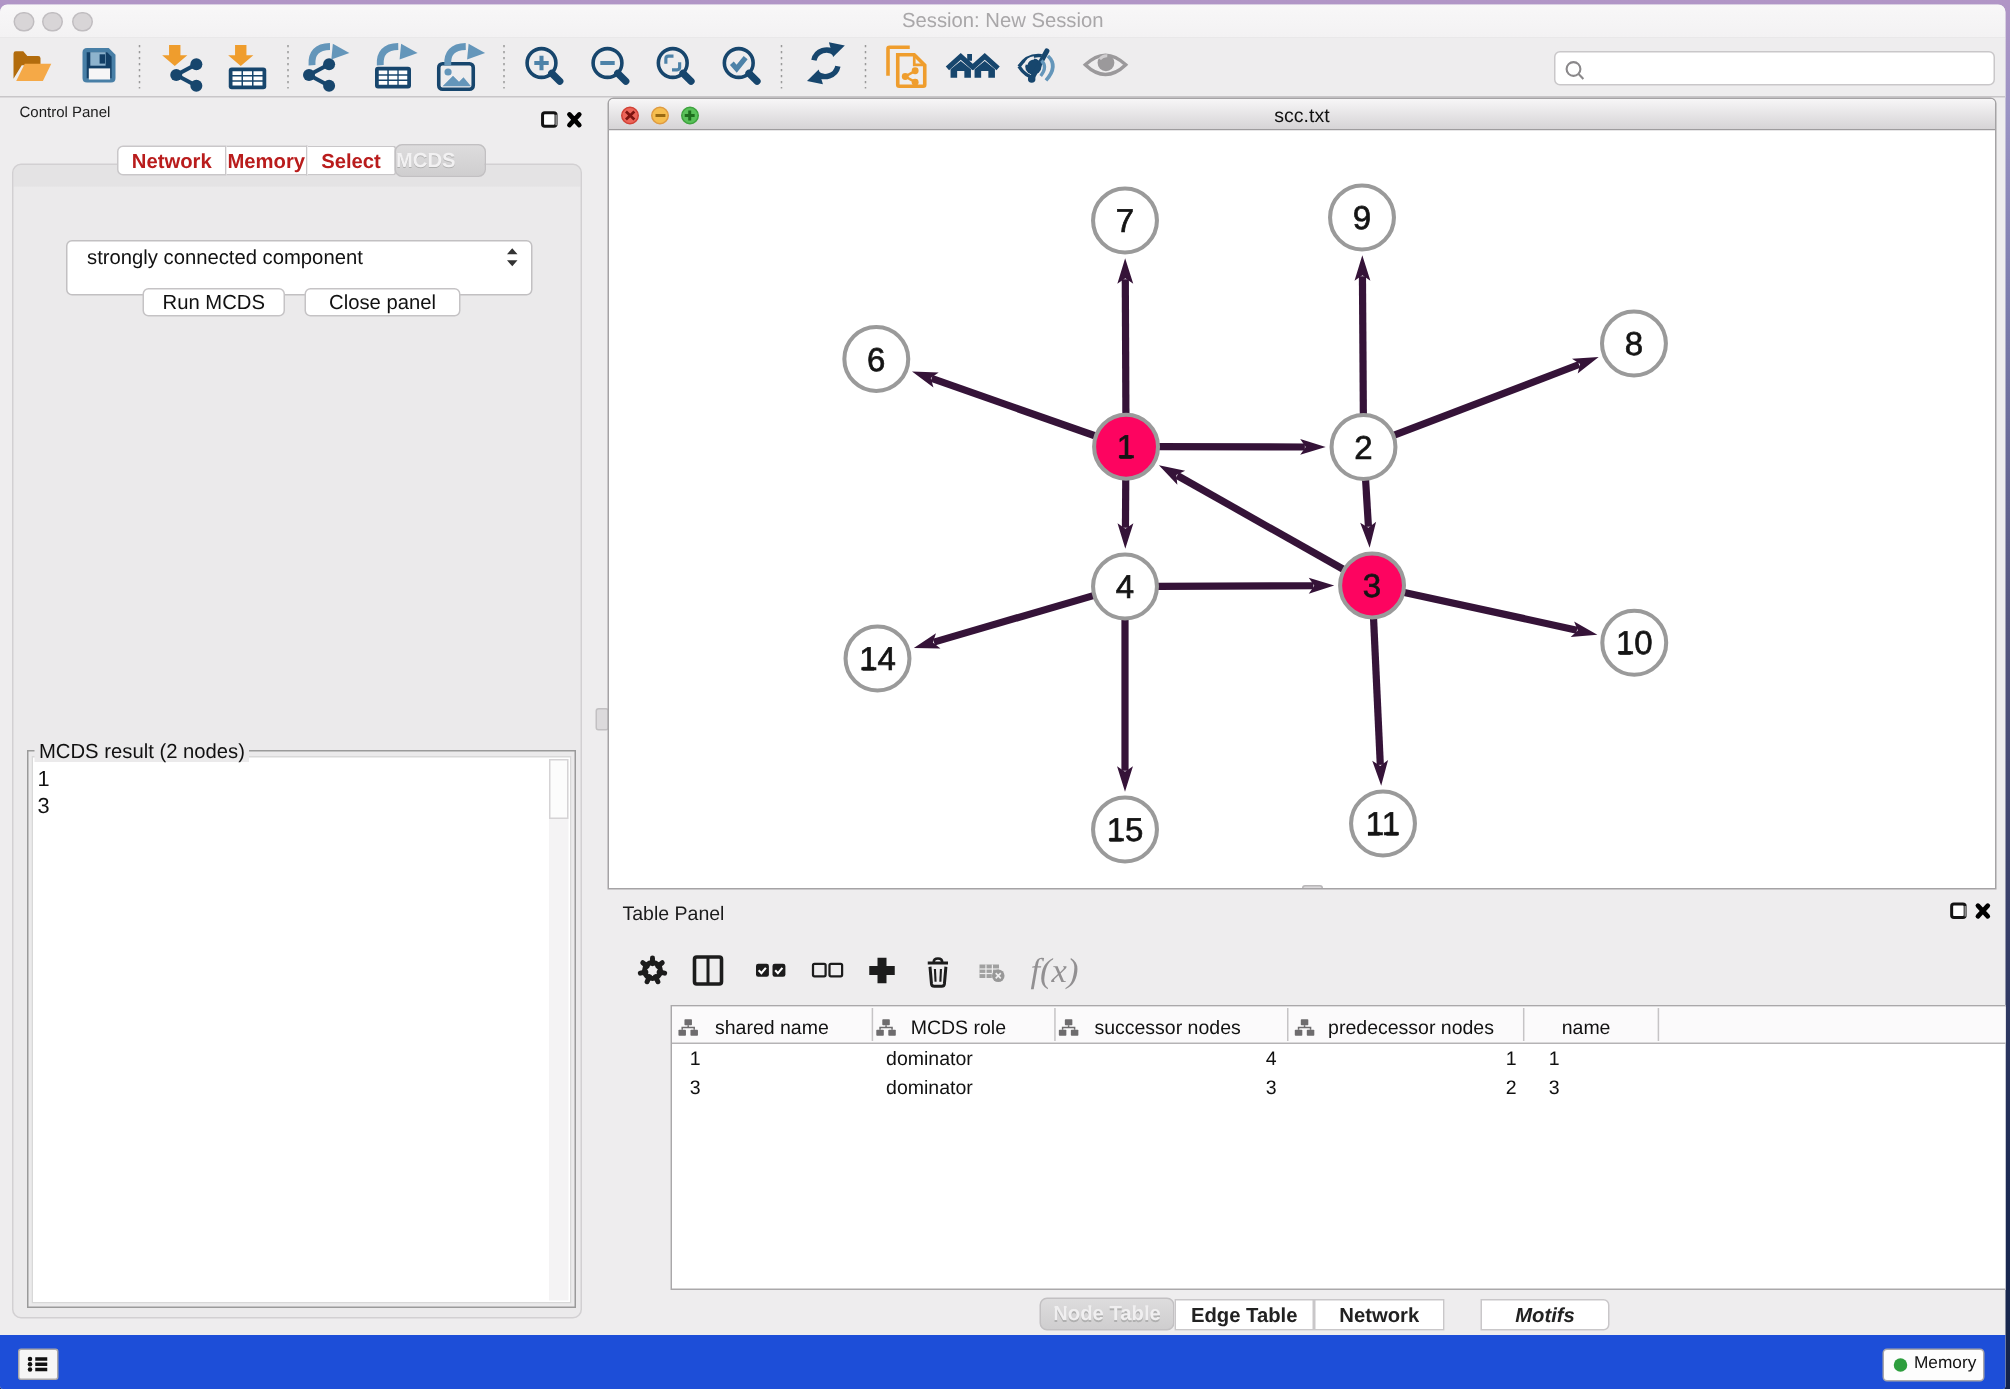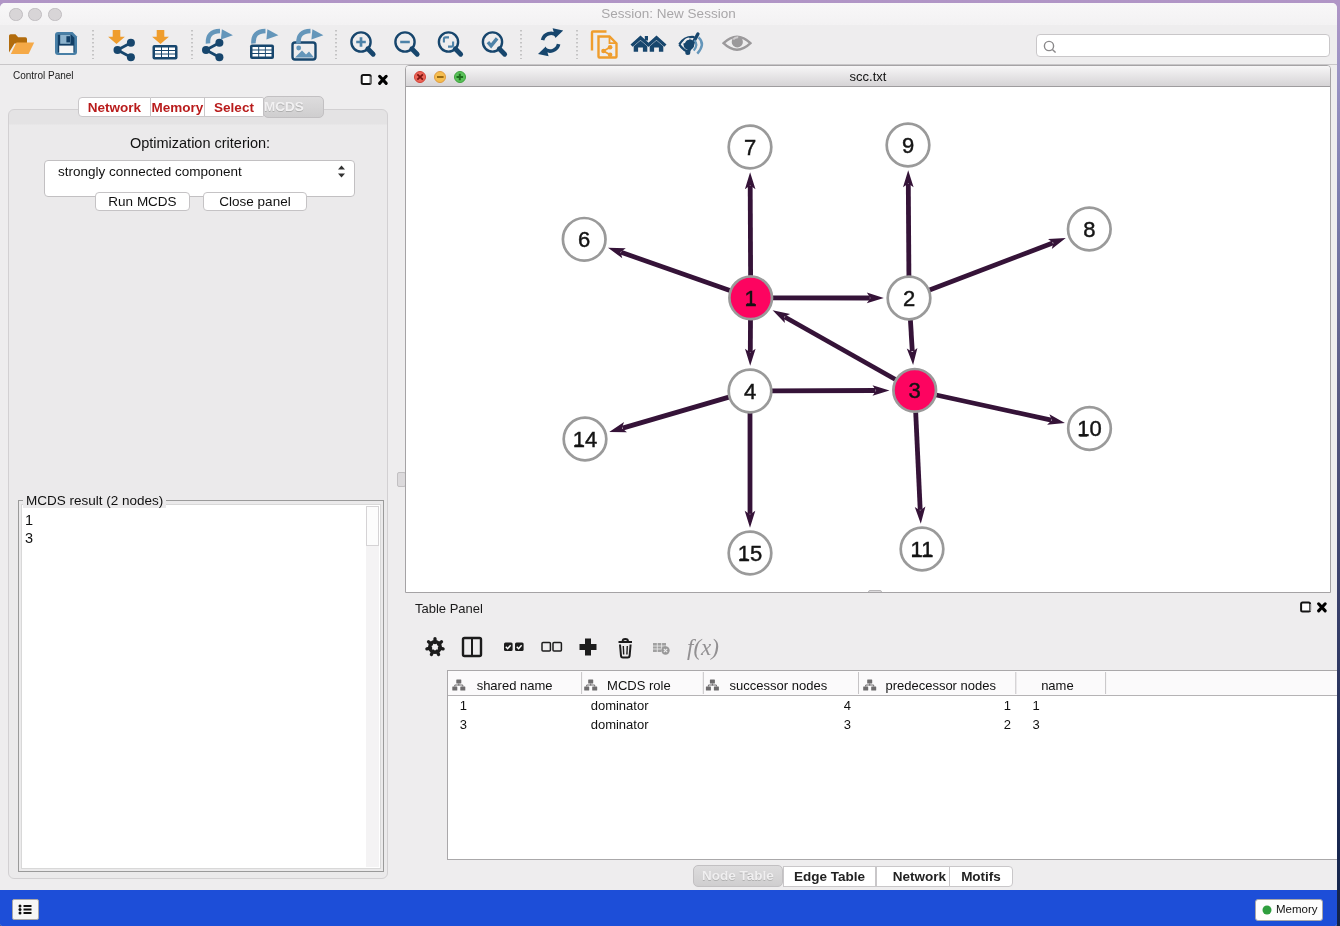--- a/index.html
+++ b/index.html
@@ -203,21 +203,20 @@
     <rect x="8.7" y="5.1" width="9" height="9" rx="1.5" fill="#fff" stroke="#141414" stroke-width="2"></rect>
     <line x1="17.9" y1="6.5" x2="17.9" y2="13.5" stroke="#8a8a8a" stroke-width="1.4"></line>
     <path d="M26.6 6.3 L33.2 13.4 M33.2 6.3 L26.6 13.4" stroke="#000" stroke-width="3.1" stroke-linecap="round"></path>
   </svg>
   <div id="cp-pane"></div>
   <div style="position:absolute;left:397px;top:469px;width:7px;height:13px;background:#dcdadc;border:1px solid #c2c0c2;border-radius:2px;"></div>
   <div class="tab" style="left:78px;width:73px;border-radius:4px 0 0 4px;">Network</div>
   <div class="tab" style="left:151px;width:54px;border-left:none;">Memory</div>
   <div class="tab" style="left:205px;width:59px;border-left:none;border-radius:0 2px 2px 0;">Select</div>
   <div id="tab-mcds">MCDS</div>
-  <div id="optlabel">Optimization criterion:</div>
   <div id="dropdown"><span style="padding-left:13px">strongly connected component</span>
     <svg style="position:absolute;right:7px;top:3px" width="11" height="15" viewBox="0 0 11 15">
       <path d="M2 5.5 L5.5 1.5 L9 5.5 Z M2 9.5 L5.5 13.5 L9 9.5 Z" fill="#333"></path>
     </svg>
   </div>
   <div class="btn" style="left:95px;width:95px;">Run MCDS</div>
   <div class="btn" style="left:203px;width:104px;">Close panel</div>
   <div id="fieldset">
     <div id="fieldwhite">
       <div style="position:absolute;left:3px;top:7px;font-size:14.5px;line-height:17.5px;color:#111;">1<br>3</div>
@@ -403,21 +402,21 @@
     <text x="563" y="39" text-anchor="end">1</text>
           <text x="563" y="58.3" text-anchor="end">2</text>
     <text x="584.5" y="39">1</text>
           <text x="584.5" y="58.3">3</text>
     </g>
       </svg>
   </div>
   <div id="btab-node" style="left:693px;width:90px;">Node Table</div>
   <div class="btab" style="left:783px;width:93px;">Edge Table</div>
   <div class="btab" style="left:876px;width:87px;">Network Table</div>
-  <div class="btab" style="left:949px;width:64px;border-radius:0 4px 4px 0;">Motifs</div>
+  <div class="btab" style="left:987px;width:86px;border-radius:0 4px 4px 0;font-style:italic;">Motifs</div>
 
   <div id="statusbar">
     <div id="listbtn">
       <svg width="25" height="19" viewBox="0 0 25 19">
         <circle cx="7" cy="6" r="1.5" fill="#111"></circle>
           <circle cx="7" cy="9.5" r="1.5" fill="#111"></circle>
           <circle cx="7" cy="13" r="1.5" fill="#111"></circle>
         <line x1="10.5" y1="6" x2="18.5" y2="6" stroke="#111" stroke-width="2.2"></line>
         <line x1="10.5" y1="9.5" x2="18.5" y2="9.5" stroke="#111" stroke-width="2.2"></line>
         <line x1="10.5" y1="13" x2="18.5" y2="13" stroke="#111" stroke-width="2.2"></line>

